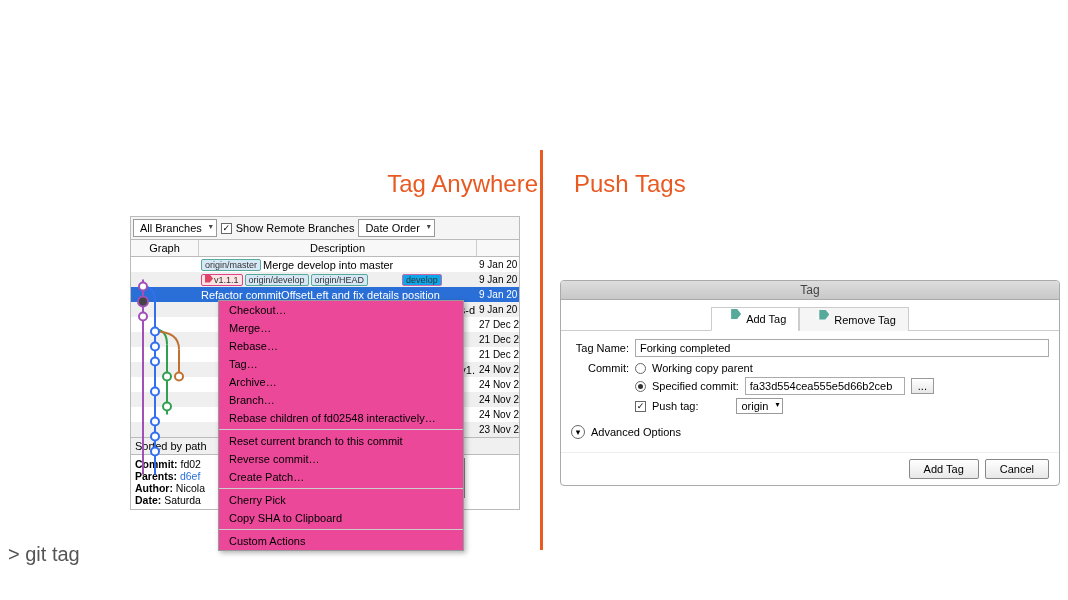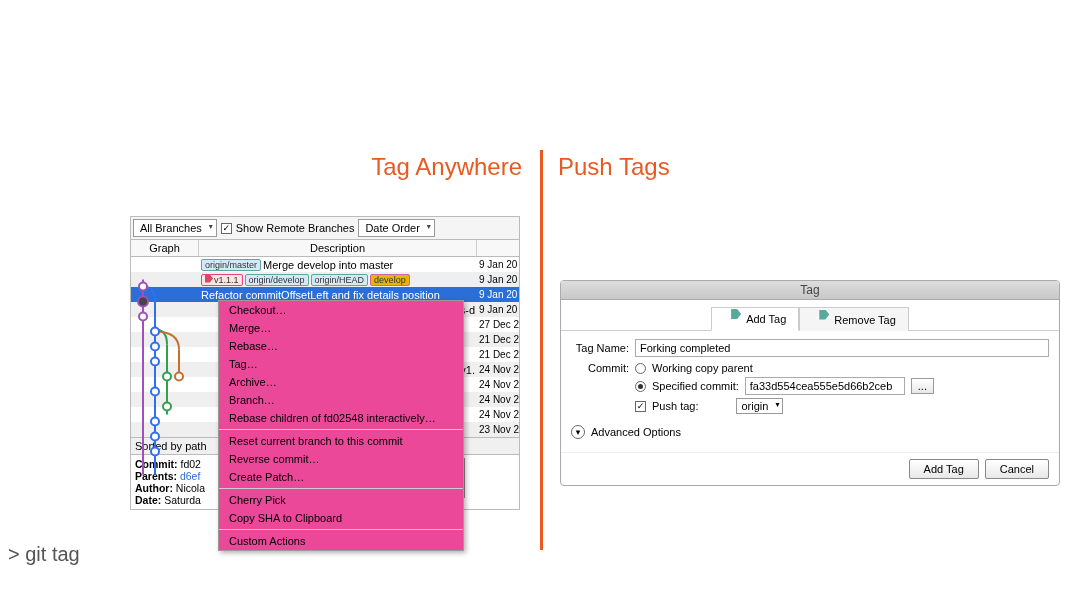--- a/index.html
+++ b/index.html
@@ -1,18 +1,18 @@
 <!DOCTYPE html>
 <html><head>
 <meta charset="utf-8">
 <style>
   * { box-sizing: border-box; margin: 0; padding: 0; }
   body { font-family: Arial, sans-serif; font-size: 11px; background: #fff; width: 1068px; height: 600px; position: relative; }
   
-  .title-row { position: absolute; top: 153px; width: 100%; display: flex; }
+  .title-row { position: absolute; top: 170px; width: 100%; display: flex; padding-left: 16px; }
   .title-left { width: 540px; text-align: right; padding-right: 18px; font-size: 24px; color: #e85a22; font-weight: 400; }
   .title-right { padding-left: 18px; font-size: 24px; color: #e85a22; font-weight: 400; }
   .divider-v { position: absolute; left: 540px; top: 150px; width: 3px; height: 400px; background: #e85a22; }
   
   .left-panel { position: absolute; left: 130px; top: 216px; width: 390px; background: #fff; }
   .toolbar { display: flex; gap: 4px; align-items: center; padding: 2px; background: #f5f5f5; border: 1px solid #bbb; }
   .drop { border: 1px solid #999; background: #fff; padding: 2px 14px 2px 6px; position: relative; font-size: 11px; }
   .drop::after { content: "▾"; position: absolute; right: 3px; top: 2px; font-size: 8px; color: #444; }
   .chk { width: 11px; height: 11px; border: 1px solid #666; display: inline-flex; align-items: center; justify-content: center; background: #fff; font-size: 9px; }
   .chk.checked::before { content: "✓"; color: #000; line-height: 1; }
@@ -25,21 +25,21 @@
   .rows { border-left: 1px solid #bbb; border-right: 1px solid #bbb; position: relative; }
   .row { display: flex; height: 15px; align-items: center; }
   .row.sel { background: #2a6fd8; color: #fff; }
   .row.alt { background: #efefef; }
   .row .g { width: 68px; height: 15px; position: relative; }
   .row .d { flex: 1; padding: 0 2px; white-space: nowrap; overflow: hidden; display: flex; align-items: center; gap: 2px; }
   .row .dt { width: 42px; padding: 0 2px; font-size: 10px; white-space: nowrap; overflow: hidden; }
   
   .tag-badge { display: inline-block; background: #fce4e4; border: 1px solid #d48; color: #333; font-size: 9px; padding: 0 3px; border-radius: 2px; }
   .branch-badge { display: inline-block; background: #d6e8f5; border: 1px solid #5a9; color: #333; font-size: 9px; padding: 0 3px; border-radius: 2px; }
-  .branch-badge.pink { background: #eab308; border-color: #c6a; }
+  .branch-badge.pink { background: #0ea5e9; border-color: #c6a; margin-left: 32px; }
   .tag-ic { display: inline-block; width: 8px; height: 8px; background: #d46; clip-path: polygon(0 0, 60% 0, 100% 50%, 60% 100%, 0 100%); margin-right: 1px; }
   
   .graph-svg { position: absolute; left: 0; top: 0; width: 68px; height: 240px; pointer-events: none; }
   
   .ctx-menu { position: absolute; left: 218px; top: 300px; width: 246px; background: #ec4899; border: 1px solid #999; box-shadow: 2px 2px 5px rgba(0,0,0,0.3); z-index: 10; }
   .ctx-item { padding: 3px 10px; font-size: 11px; cursor: default; }
   .ctx-sep { height: 1px; background: #ccc; margin: 2px 0; }
   
   .sorted-bar { border: 1px solid #bbb; background: #f0f0f0; padding: 2px 4px; font-size: 11px; }
   .details { border: 1px solid #bbb; border-top: none; padding: 3px 4px; font-size: 10.5px; display: flex; }

